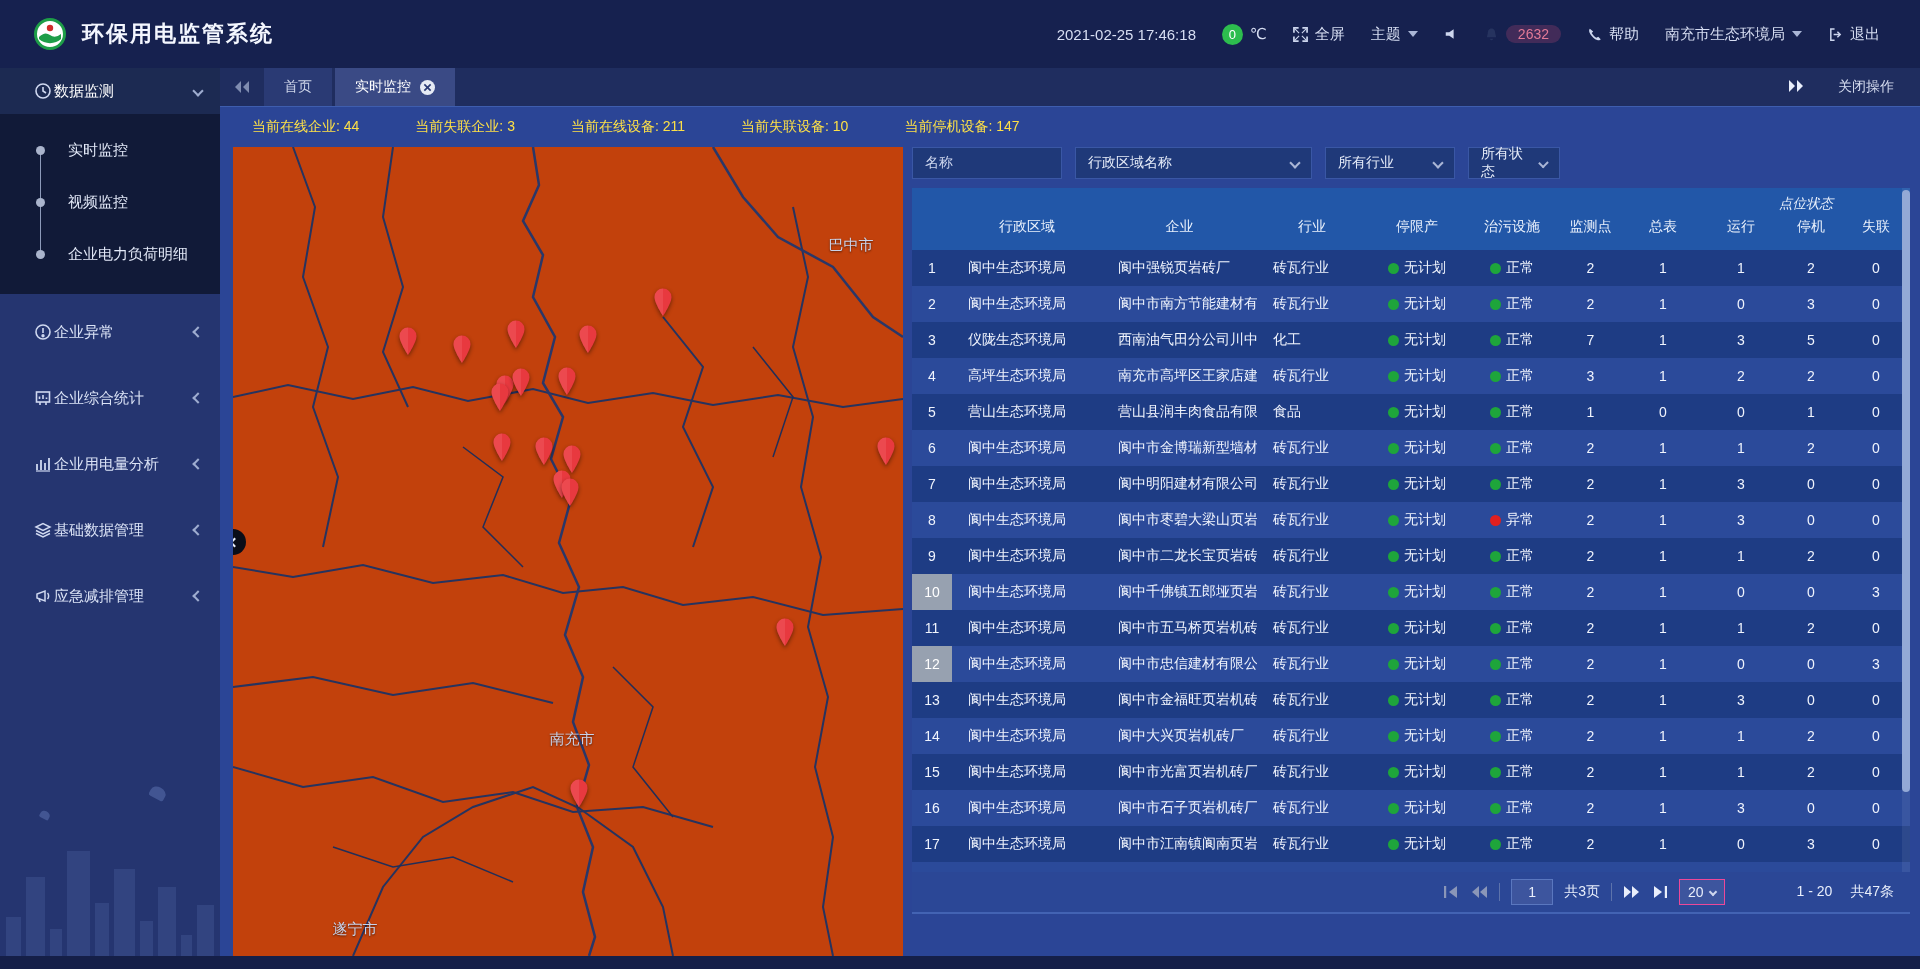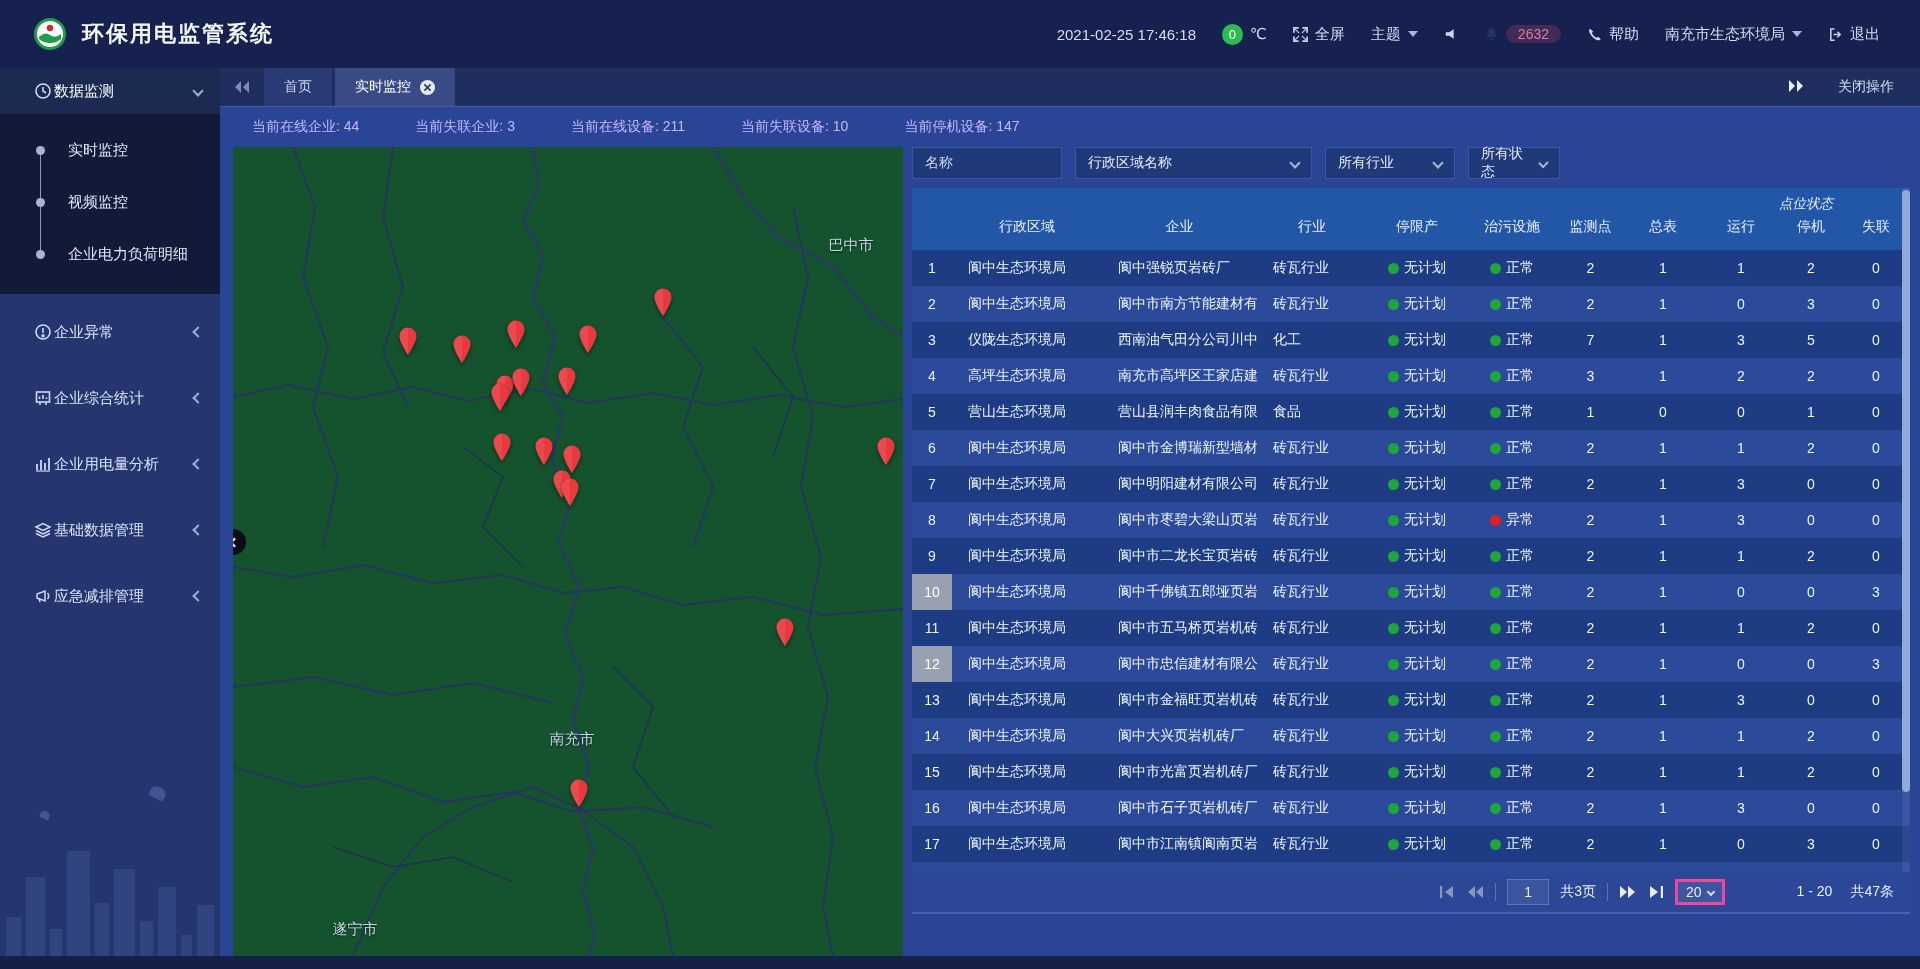--- a/index.html
+++ b/index.html
@@ -40,26 +40,26 @@
   .butterfly { position:absolute; width:16px; height:12px; background:rgba(120,145,210,0.35); border-radius:60% 60% 20% 20%; transform:rotate(28deg); }
 
   
   .main { position:absolute; left:220px; top:68px; right:0; bottom:0; background:#2b4596; }
   .tabbar { height:38px; background:#1f2d5f; display:flex; align-items:stretch; font-size:14px; }
   .tab-arrow { width:44px; display:flex; align-items:center; justify-content:center; }
   .tab { padding:0 20px; display:flex; align-items:center; gap:9px; color:#cfd6ea; background:#2a3a74; margin-right:3px; cursor:pointer; }
   .tab.active { background:#3a4a85; color:#ffffff; }
   .tab-close { width:15px; height:15px; border-radius:50%; background:#e6ebf5; display:flex; align-items:center; justify-content:center; }
   .tabbar-right { margin-left:auto; display:flex; align-items:center; gap:34px; padding-right:26px; color:#d6ddf0; }
-  .statsbar { height:41px; background:#2b4596; border-top:1px solid #3e5dae; display:flex; align-items:center; gap:56px; padding-left:32px; font-size:14px; color:#c4b5fd; }
+  .statsbar { height:41px; background:#2b4596; border-top:1px solid #3e5dae; display:flex; align-items:center; gap:56px; padding-left:32px; font-size:14px; color:#fde047; }
 
   .content { position:absolute; top:79px; left:0; right:0; bottom:0; display:flex; gap:9px; padding:0 10px 0 13px; }
 
   
-  .map { width:670px; height:809px; background:#14532d; position:relative; flex:none; overflow:hidden; }
+  .map { width:670px; height:809px; background:#c2410c; position:relative; flex:none; overflow:hidden; }
   .map svg.roads { position:absolute; top:0; left:0; }
   .city-label { position:absolute; transform:translate(-50%,-50%); color:#c9d3ea; font-size:15px; text-shadow:0 1px 2px rgba(0,0,0,0.6); white-space:nowrap; }
   .pin { position:absolute; width:22px; height:30px; filter:drop-shadow(0 2px 2px rgba(0,0,0,0.45)); }
   .collapse-handle { position:absolute; left:-13px; top:382px; width:26px; height:26px; border-radius:50%; background:#0a0d18; display:flex; align-items:center; justify-content:center; z-index:5; cursor:pointer; }
   .collapse-handle .chev { border-color:#e8eefb; width:7px; height:7px; margin:0 -3px 0 0; }
 
   
   .panel { flex:1; min-width:0; display:flex; flex-direction:column; }
   .filters { display:flex; gap:13px; height:32px; margin-bottom:9px; font-size:14px; }
   .f-ctl { background:#1f3979; border:1px solid #3a57a5; color:#e6ecf9; display:flex; align-items:center; padding:0 12px; }
@@ -82,21 +82,21 @@
   .td.numcell.hl { background:#97a1b0; color:#ffffff; }
   .dot { width:11px; height:11px; border-radius:50%; margin-right:5px; flex:none; }
   .dot.ok { background:#1ea53b; } .dot.alert { background:#e01f1f; }
   .scrollbar { position:absolute; top:0; right:0; width:8px; height:684px; background:rgba(255,255,255,0.07); }
   .scrollbar .thumb { position:absolute; top:2px; left:0; width:8px; height:88%; background:#93a9d6; border-radius:4px; }
 
   .pager { height:42px; background:#2b4796; border-bottom:2px solid #4363b3; display:flex; align-items:center; padding:0 16px; font-size:14px; color:#e8eefb; }
   .pager-controls { margin-left:auto; display:flex; align-items:center; gap:11px; }
   .pg-divider { width:1px; height:18px; background:#5d73ab; }
   .page-box { min-width:42px; height:26px; background:#3d559e; border:1px solid #5a77bf; display:flex; align-items:center; justify-content:center; }
-  .size-box { height:26px; background:#3d559e; border:3px solid #ec4899; display:flex; align-items:center; gap:6px; padding:0 8px; }
+  .size-box { height:26px; background:#3d559e; border:1px solid #ec4899; display:flex; align-items:center; gap:6px; padding:0 8px; }
   .size-box .chev { border-color:#cdd6ee; width:6px; height:6px; }
   .pg-btn { display:flex; align-items:center; }
   .pager-range { margin-left:72px; display:flex; gap:18px; }
 
   .footer-strip { position:absolute; left:0; right:0; bottom:0; height:13px; background:#151f48; z-index:7; }
 </style>
 </head>
 <body>
 
 <header class="topbar">

